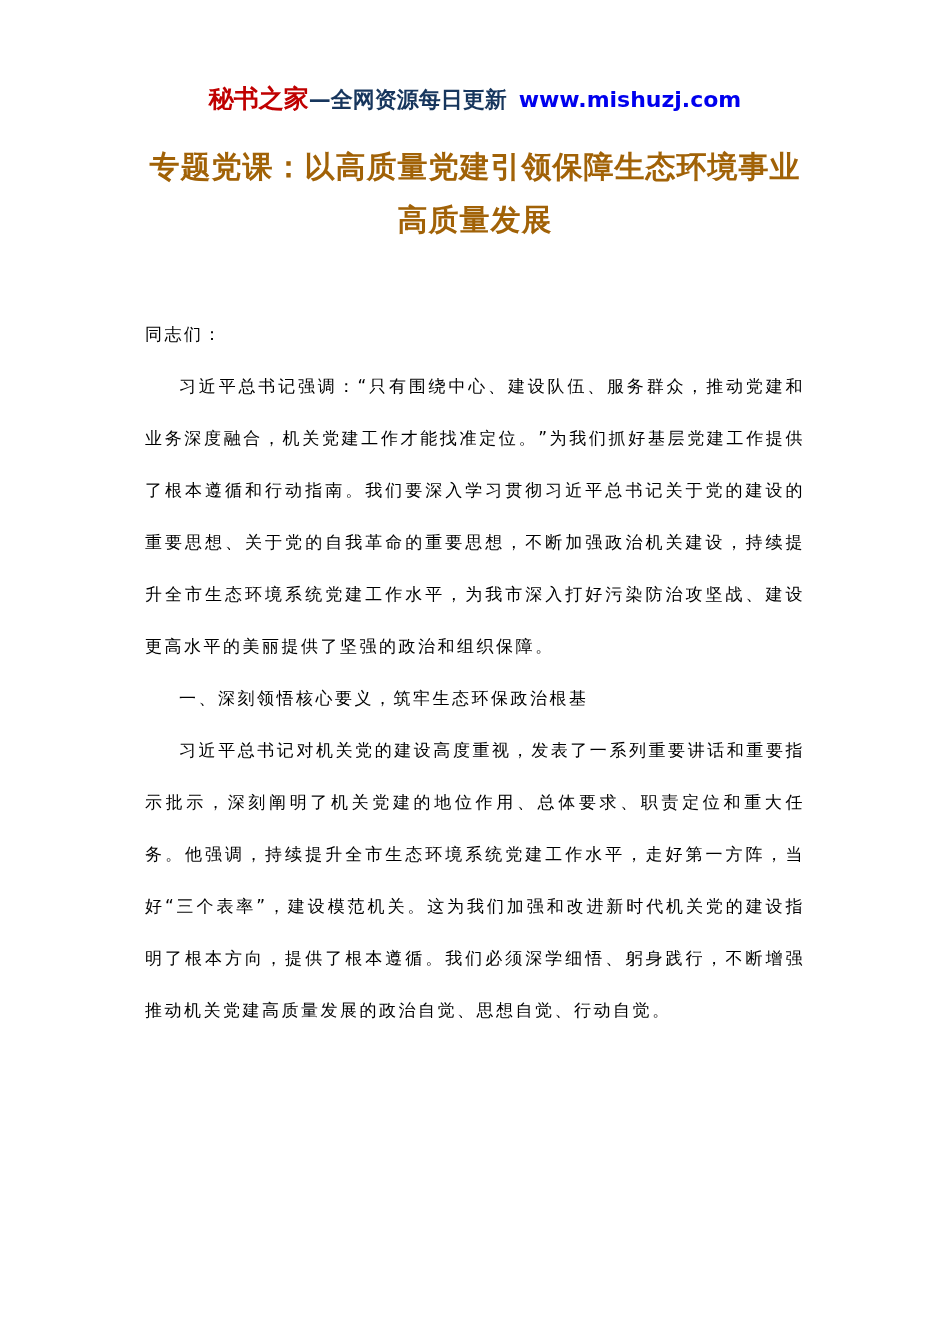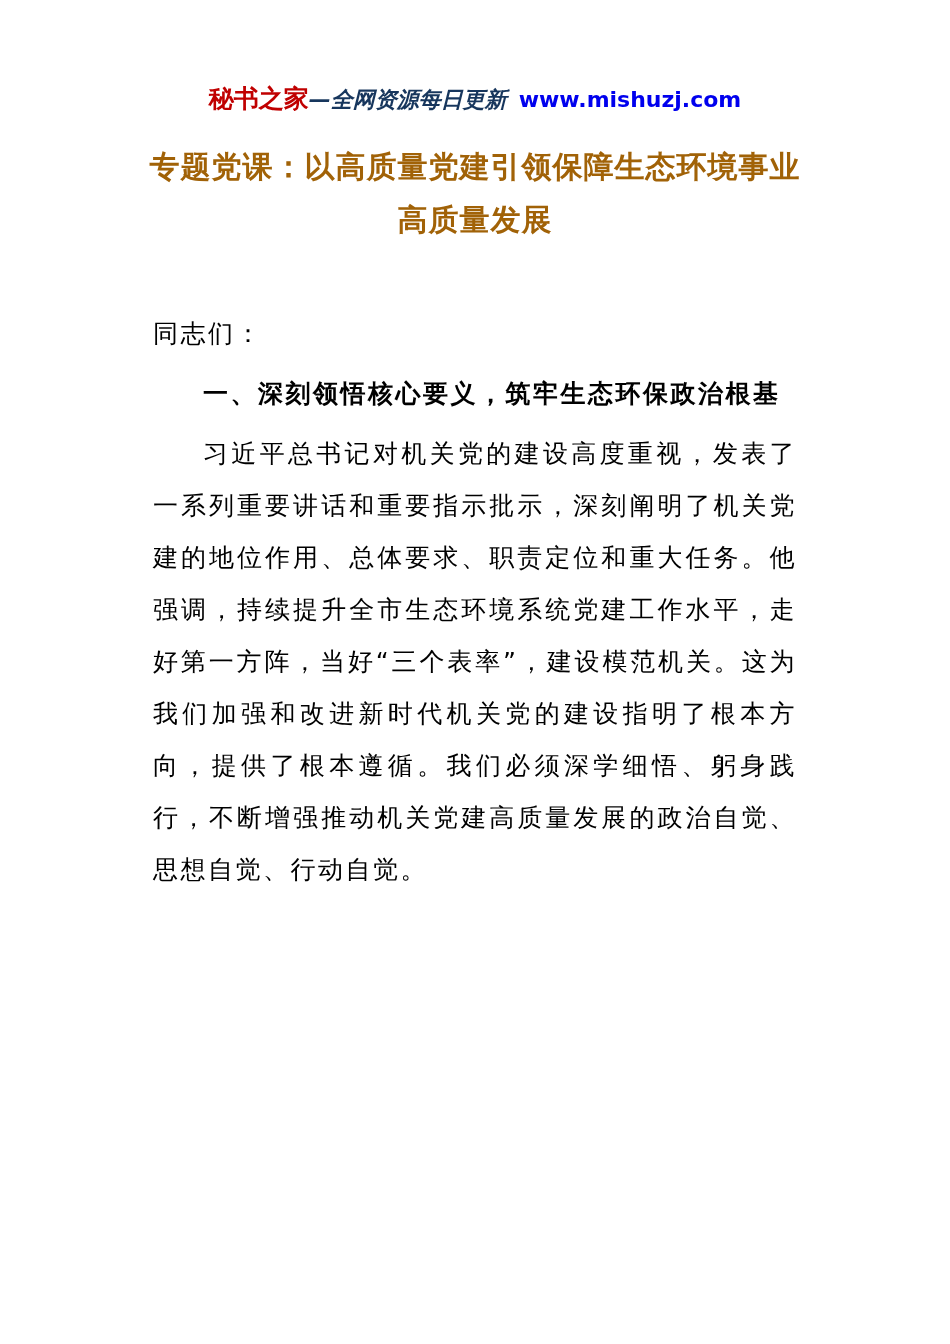--- a/index.html
+++ b/index.html
@@ -22,62 +22,62 @@
     font-weight: bold;
     white-space: nowrap;
     margin-bottom: 26px;
   }
   .site-header .brand {
     color: #c00000;
     font-size: 25px;
   }
   .site-header .tagline {
     color: #17365d;
-    font-style: italic;
   }
   .site-header .url {
     color: #0000ee;
     margin-left: 12px;
     cursor: pointer;
   }
   .doc-title {
     font-size: 30px;
     font-weight: bold;
     line-height: 1.75;
     letter-spacing: 1px;
     text-align: center;
     margin: 0 0 62px 0;
     color: #a16207;
   }
   .body-text p {
-    margin: 8px;
-    font-size: 25px;
+    margin: 0;
+    font-size: 17px;
     line-height: 52px;
     letter-spacing: 2.5px;
     text-align: justify;
     color: #000000;
   }
   .body-text p.indent {
     text-indent: 2em;
   }
   .body-text p.heading {
     text-indent: 2em;
-    font-weight: bold;
+    font-weight: normal;
   }
 </style>
 </head>
 <body>
 
 <div class="page">
 
   <div class="site-header">
     <span class="brand">秘书之家</span><span class="tagline">—全网资源每日更新</span><span class="url">www.mishuzj.com</span>
   </div>
 
   <h1 class="doc-title">专题党课：以高质量党建引领保障生态环境事业高质量发展</h1>
 
   <div class="body-text">
     <p class="plain">同志们：</p>
+    <p class="indent">习近平总书记强调：“只有围绕中心、建设队伍、服务群众，推动党建和业务深度融合，机关党建工作才能找准定位。”为我们抓好基层党建工作提供了根本遵循和行动指南。我们要深入学习贯彻习近平总书记关于党的建设的重要思想、关于党的自我革命的重要思想，不断加强政治机关建设，持续提升全市生态环境系统党建工作水平，为我市深入打好污染防治攻坚战、建设更高水平的美丽提供了坚强的政治和组织保障。</p>
     <p class="heading">一、深刻领悟核心要义，筑牢生态环保政治根基</p>
     <p class="indent">习近平总书记对机关党的建设高度重视，发表了一系列重要讲话和重要指示批示，深刻阐明了机关党建的地位作用、总体要求、职责定位和重大任务。他强调，持续提升全市生态环境系统党建工作水平，走好第一方阵，当好“三个表率”，建设模范机关。这为我们加强和改进新时代机关党的建设指明了根本方向，提供了根本遵循。我们必须深学细悟、躬身践行，不断增强推动机关党建高质量发展的政治自觉、思想自觉、行动自觉。</p>
   </div>
 
 </div>
 
 </body></html>

